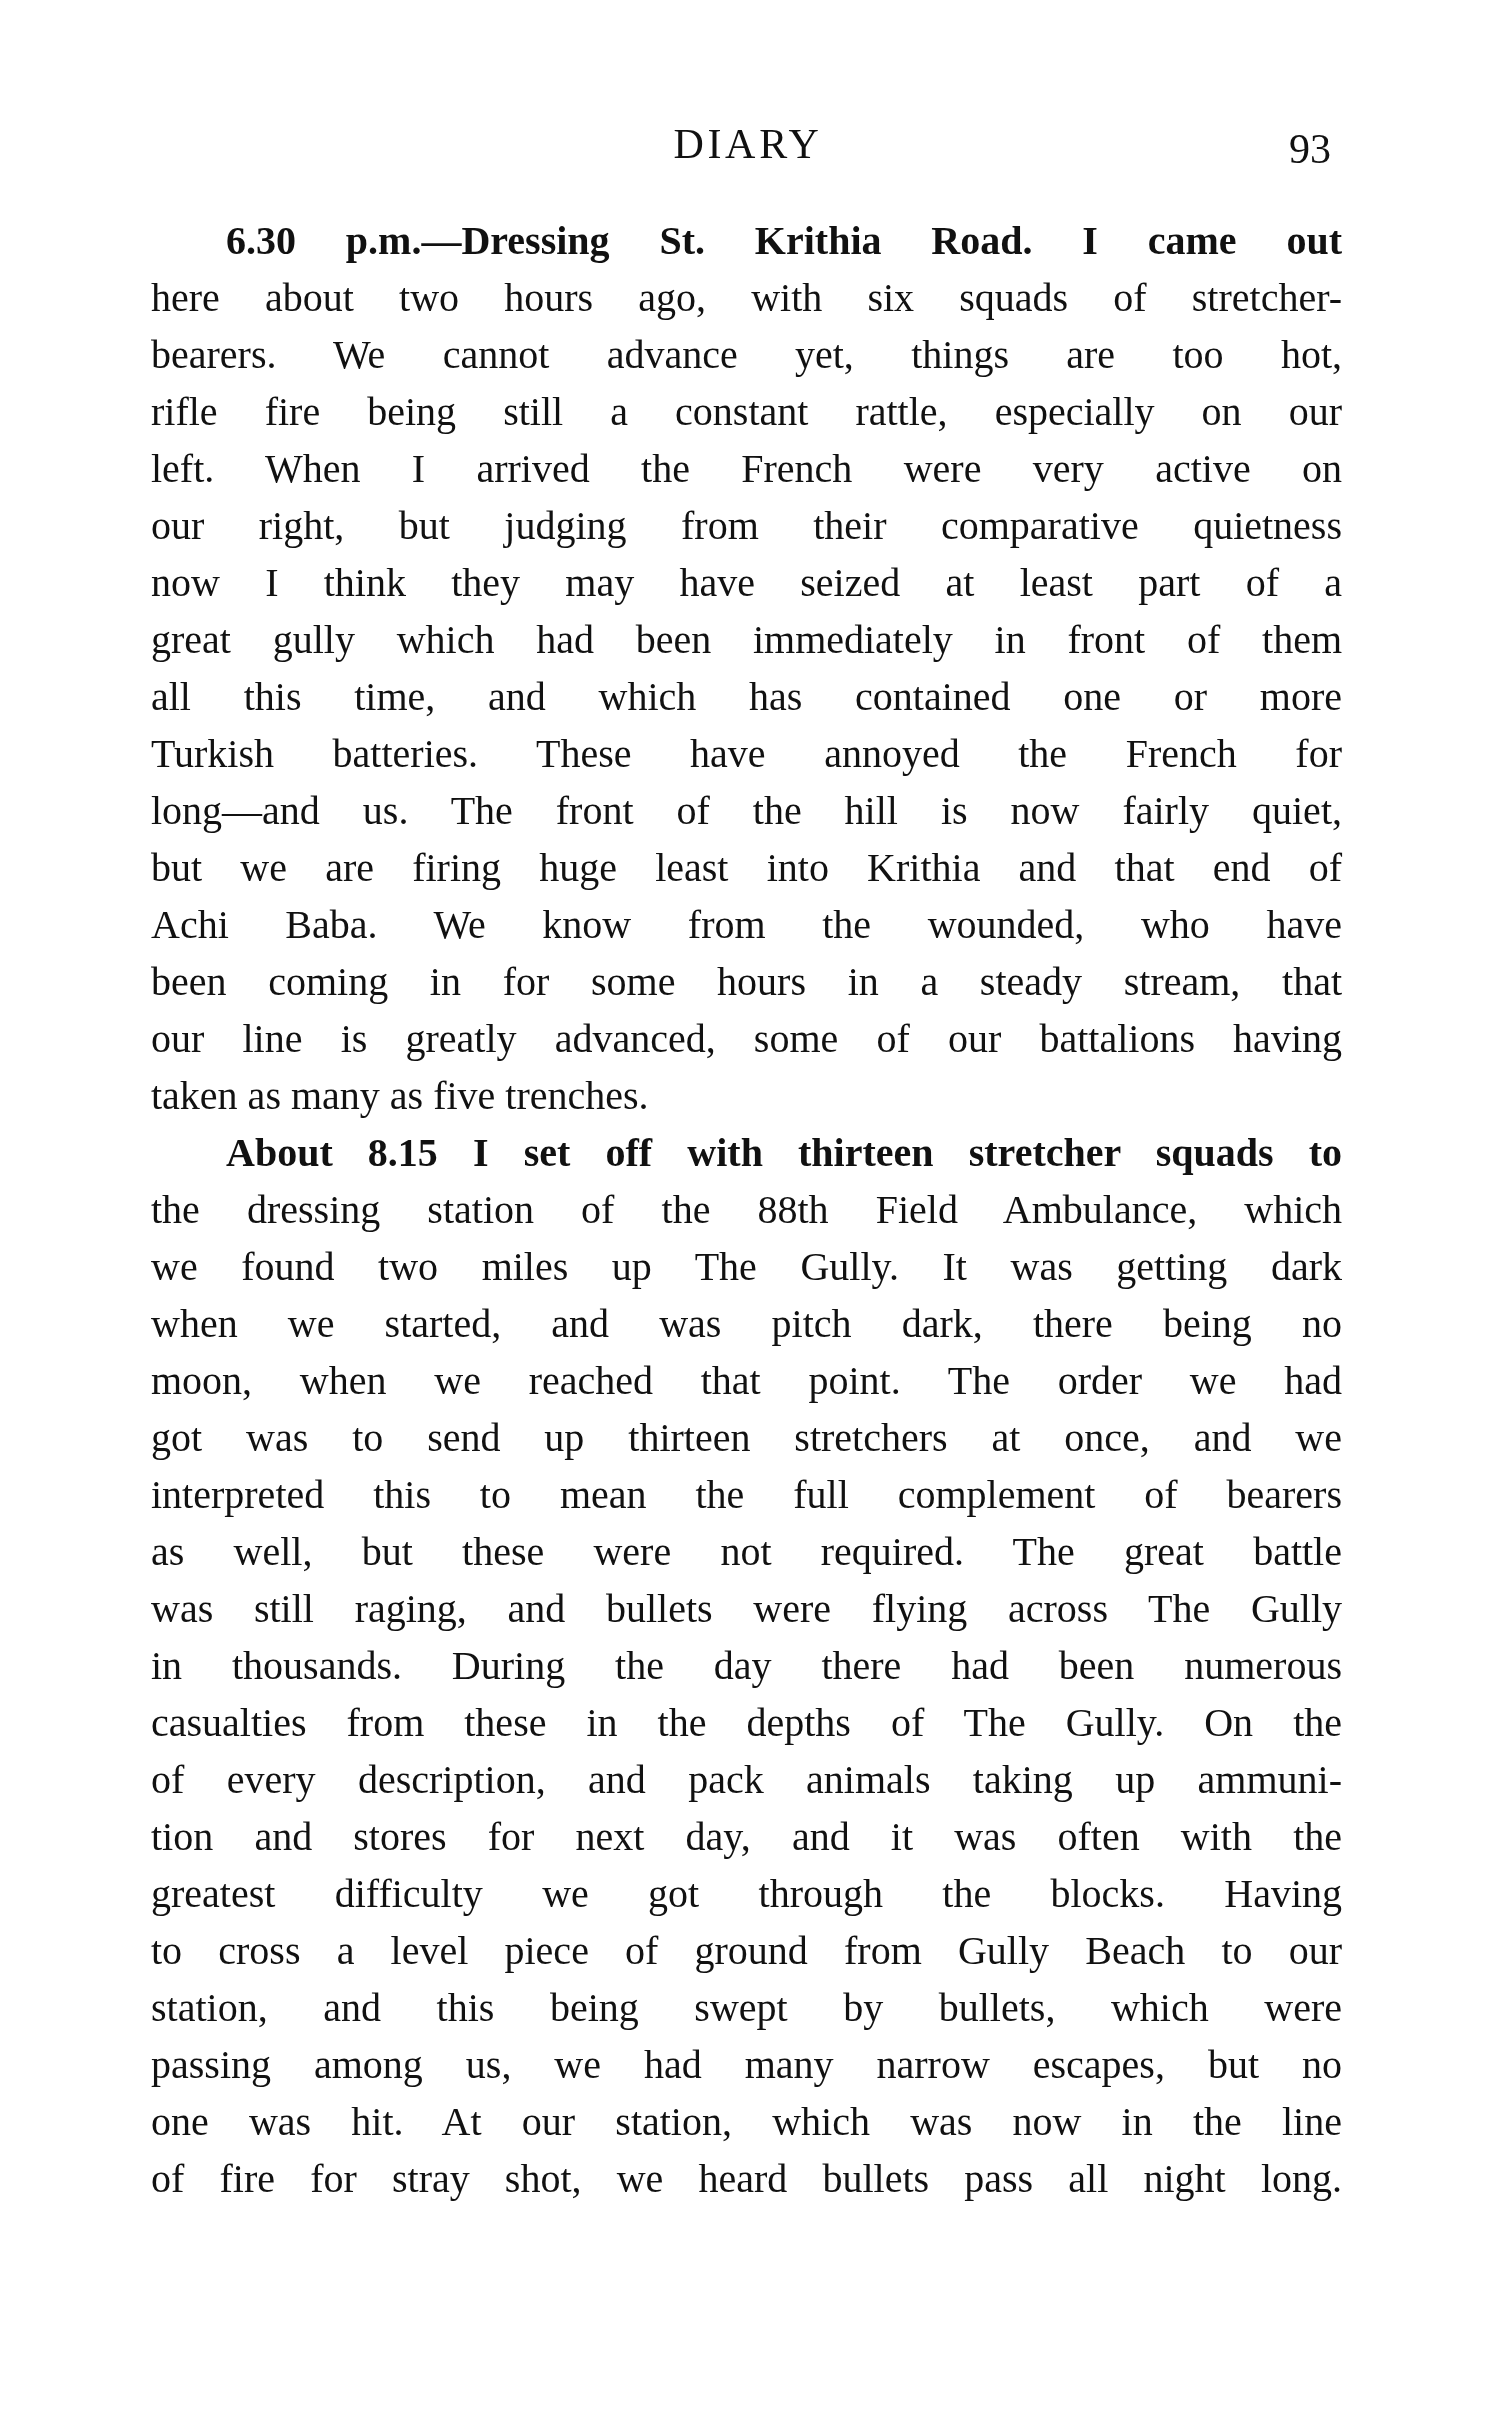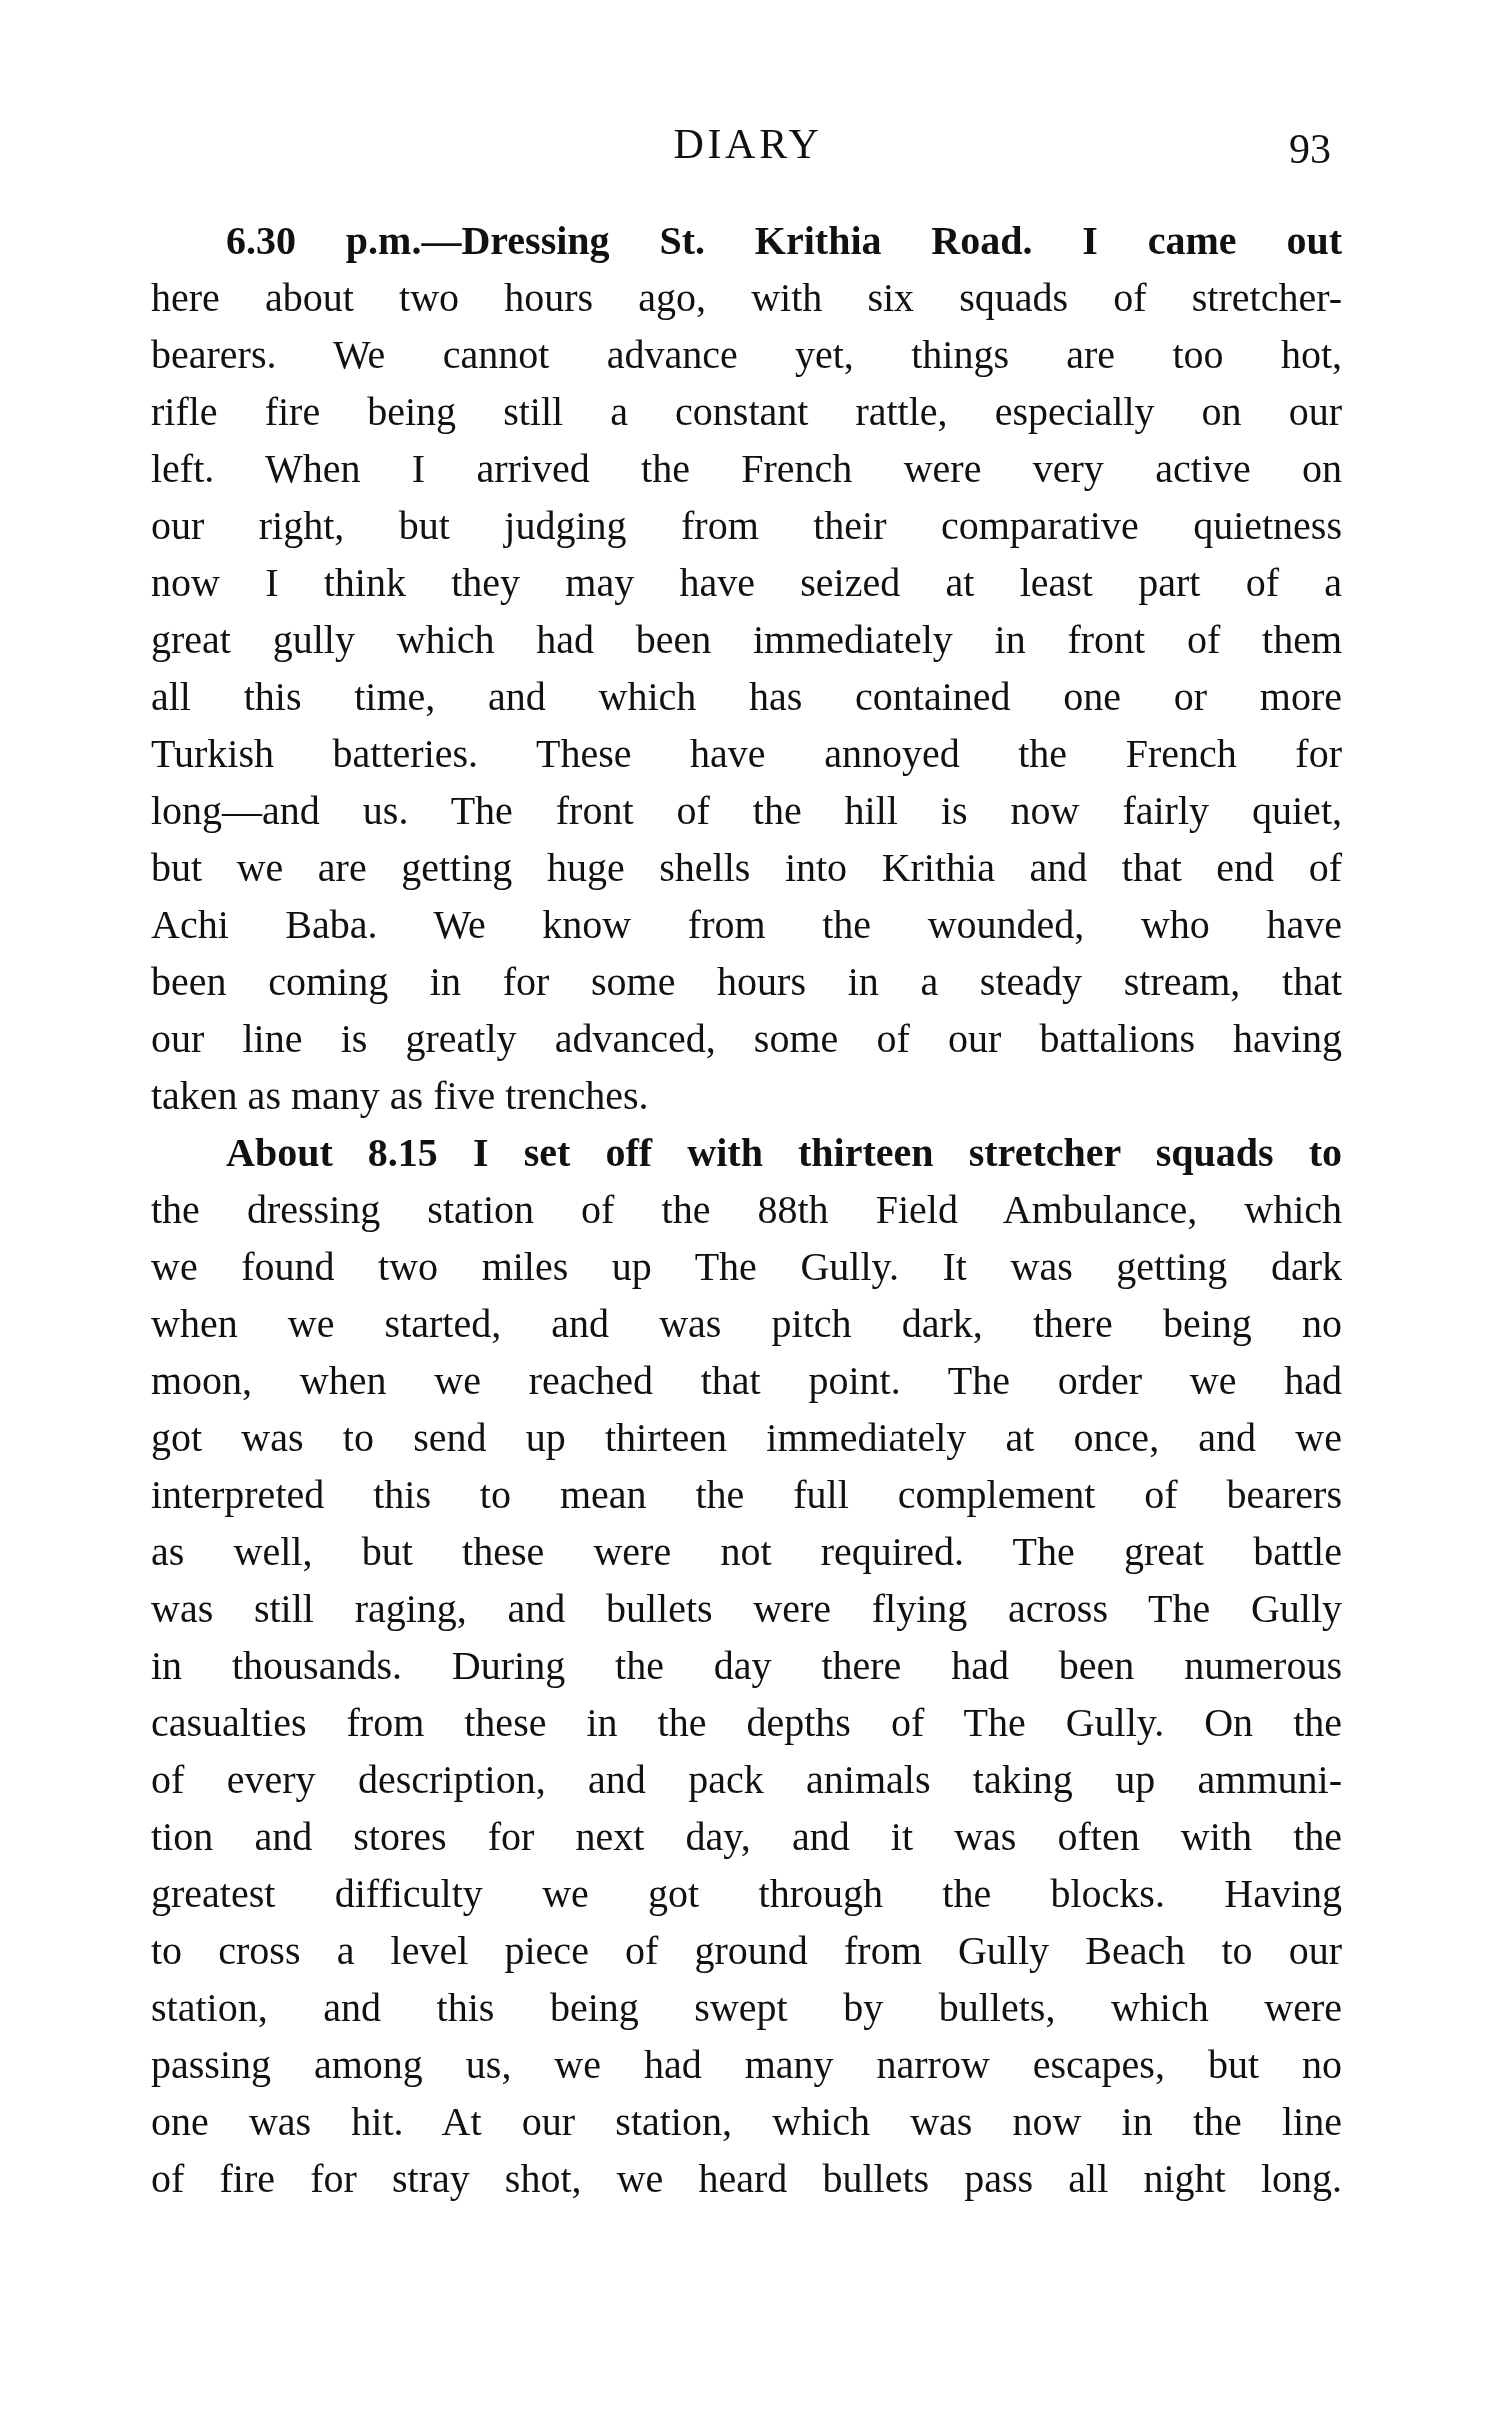--- a/index.html
+++ b/index.html
@@ -33,33 +33,33 @@
     <div class="line"><span class="t">here about two hours ago, with six squads of stretcher-</span></div>
     <div class="line"><span class="t">bearers. We cannot advance yet, things are too hot,</span></div>
     <div class="line"><span class="t">rifle fire being still a constant rattle, especially on our</span></div>
     <div class="line"><span class="t">left. When I arrived the French were very active on</span></div>
     <div class="line"><span class="t">our right, but judging from their comparative quietness</span></div>
     <div class="line"><span class="t">now I think they may have seized at least part of a</span></div>
     <div class="line"><span class="t">great gully which had been immediately in front of them</span></div>
     <div class="line"><span class="t">all this time, and which has contained one or more</span></div>
     <div class="line"><span class="t">Turkish batteries. These have annoyed the French for</span></div>
     <div class="line"><span class="t">long—and us. The front of the hill is now fairly quiet,</span></div>
-    <div class="line"><span class="t">but we are getting huge shells into Krithia and that end of</span></div>
+    <div class="line"><span class="t">but we are firing huge least into Krithia and that end of</span></div>
     <div class="line"><span class="t">Achi Baba. We know from the wounded, who have</span></div>
     <div class="line"><span class="t">been coming in for some hours in a steady stream, that</span></div>
     <div class="line"><span class="t">our line is greatly advanced, some of our battalions having</span></div>
     <div class="line short"><span class="t">taken as many as five trenches.</span></div>
   </div>
   <div>
     <div class="line indent"><span class="t">About 8.15 I set off with thirteen stretcher squads to</span></div>
     <div class="line"><span class="t">the dressing station of the 88th Field Ambulance, which</span></div>
     <div class="line"><span class="t">we found two miles up The Gully. It was getting dark</span></div>
     <div class="line"><span class="t">when we started, and was pitch dark, there being no</span></div>
     <div class="line"><span class="t">moon, when we reached that point. The order we had</span></div>
-    <div class="line"><span class="t">got was to send up thirteen immediately at once, and we</span></div>
+    <div class="line"><span class="t">got was to send up thirteen stretchers at once, and we</span></div>
     <div class="line"><span class="t">interpreted this to mean the full complement of bearers</span></div>
     <div class="line"><span class="t">as well, but these were not required. The great battle</span></div>
     <div class="line"><span class="t">was still raging, and bullets were flying across The Gully</span></div>
     <div class="line"><span class="t">in thousands. During the day there had been numerous</span></div>
     <div class="line"><span class="t">casualties from these in the depths of The Gully. On the</span></div>
     <div class="line"><span class="t">of every description, and pack animals taking up ammuni-</span></div>
     <div class="line"><span class="t">tion and stores for next day, and it was often with the</span></div>
     <div class="line"><span class="t">greatest difficulty we got through the blocks. Having</span></div>
     <div class="line"><span class="t">to cross a level piece of ground from Gully Beach to our</span></div>
     <div class="line"><span class="t">station, and this being swept by bullets, which were</span></div>

